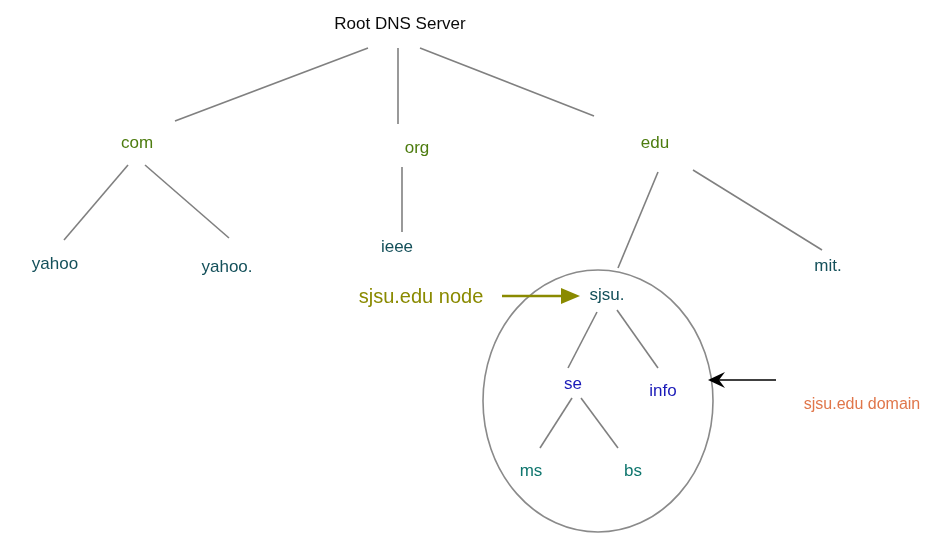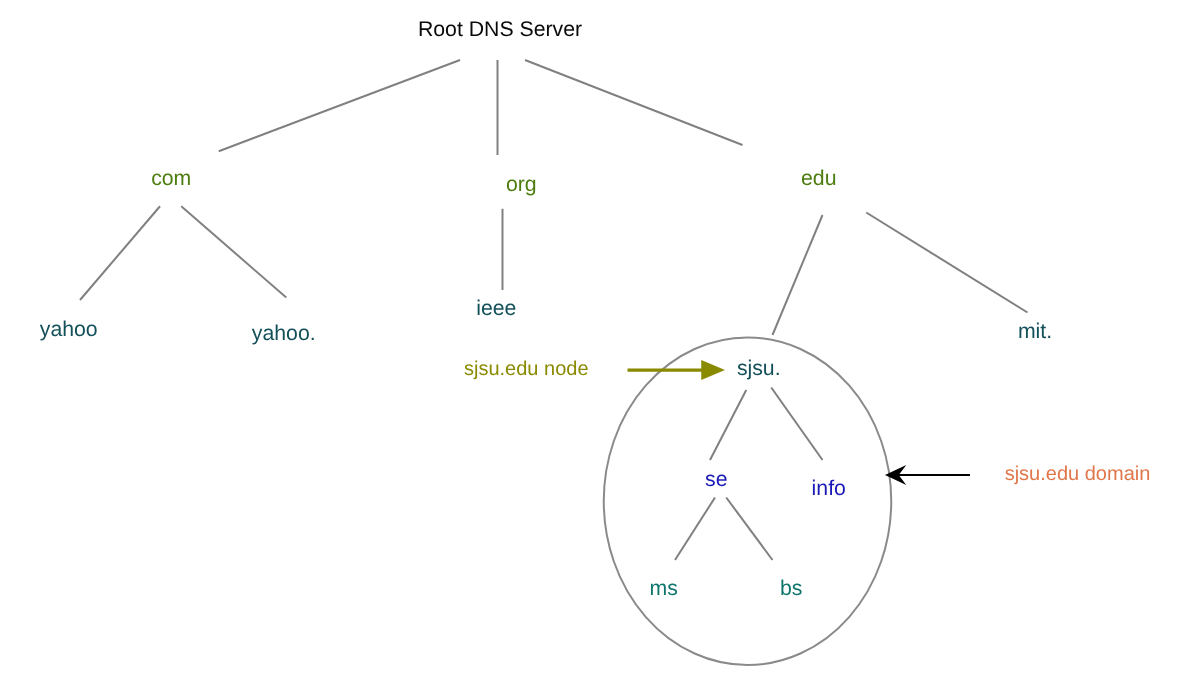--- a/index.html
+++ b/index.html
@@ -17,22 +17,22 @@
     font-size:17px;
     line-height:1.1;
     white-space:nowrap;
     color:#111;
   }
   .root-lbl{color:#0a0a0a;font-size:17px;}
   .tld{color:#4d7c0f;}
   .lvl2{color:#14505a;}
   .lvl3{color:#1a1ab8;}
   .lvl4{color:#0f766e;}
-  .olive{color:#8a8a00;font-size:16px;}
-  .orange{color:#e0764a;font-size:16px;}
+  .olive{color:#8a8a00;font-size:20px;}
+  .orange{color:#e0764a;font-size:16px;margin-top:24px;}
 </style>
 </head>
 <body>
 
 <div class="canvas">
 
   <svg width="949" height="541" viewBox="0 0 949 541">
 
     <g stroke="#808080" stroke-width="1.6">
       <line x1="368" y1="48" x2="175" y2="121"></line>

